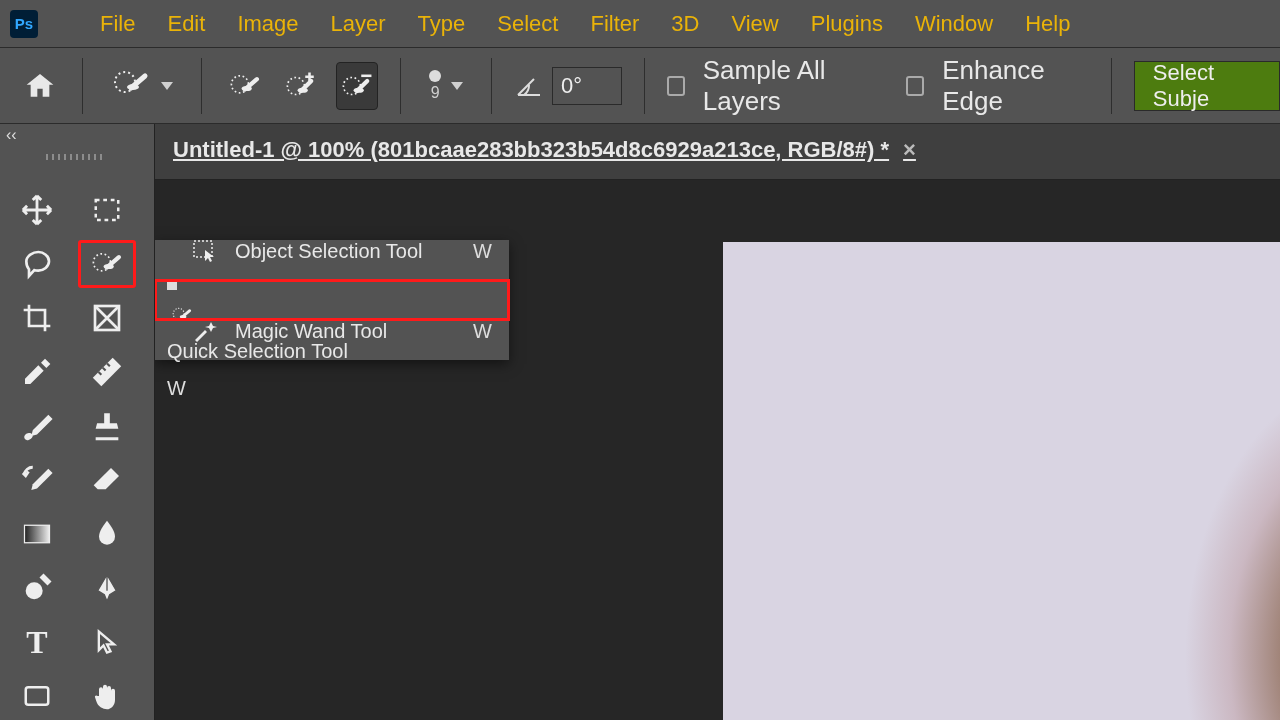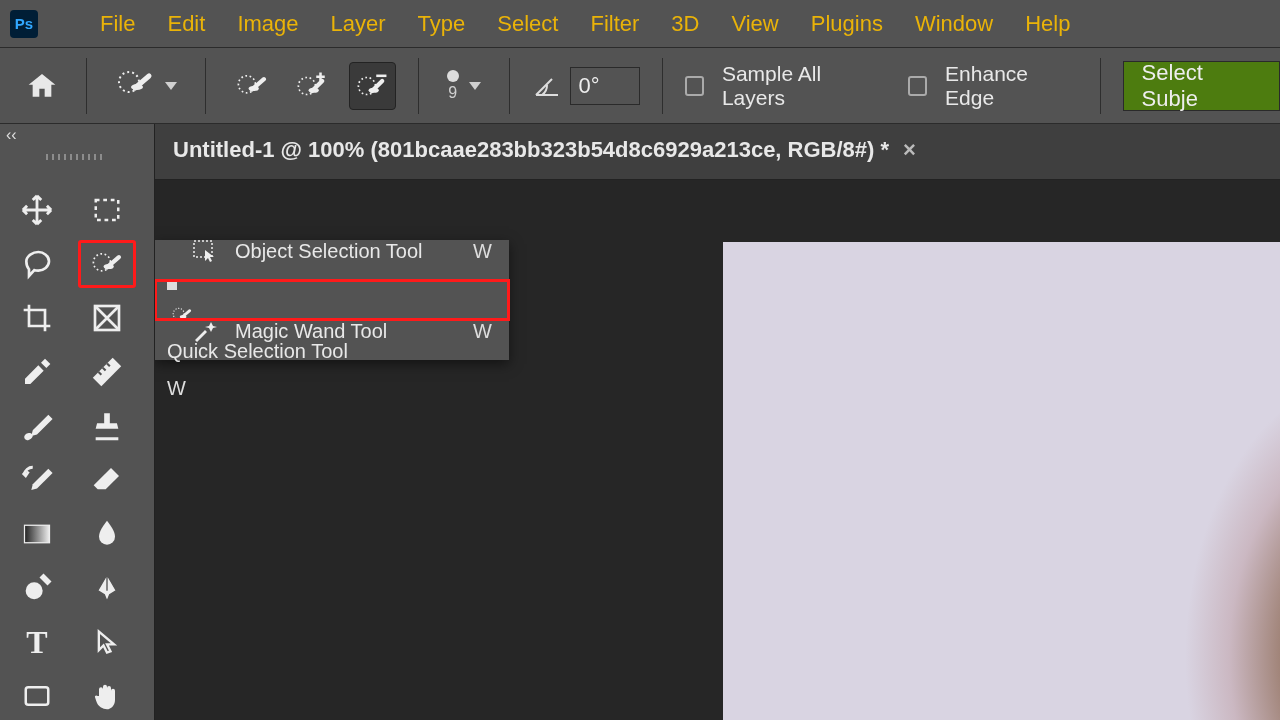--- a/index.html
+++ b/index.html
@@ -62,21 +62,21 @@
   .mode-btn.active { background:#3a3a3a; border:1px solid #232323; }
   .brush-area { display:flex; align-items:center; gap:10px; padding:0 6px; }
   .brush-dot { width:12px;height:12px;border-radius:50%;background:#dcdcdc; margin-bottom:2px; }
   .brush-num { font-size:16px; color:#d0d0d0; }
   .angle-box { display:flex; align-items:center; gap:8px; }
   .angle-input {
     width:70px; height:38px;
     background:#535353; border:1px solid #2a2a2a;
     color:#eee; font-size:22px; text-align:left; padding-left:8px;
   }
-  .chk-row { display:flex; align-items:center; gap:18px; font-size:21px; }
+  .chk-row { display:flex; align-items:center; gap:18px; font-size:26px; }
   .chk {
     width:20px; height:20px; border:2px solid #aaa; border-radius:3px;
   }
   .big-btn {
     height:50px; background:#4d7c0f; border:1px solid #2a2a2a;
     font-size:22px; color:#eee; padding:0 18px; display:flex; align-items:center;
     margin-left:auto;
   }
 
   
@@ -93,20 +93,21 @@
     background:repeating-linear-gradient(90deg,#8c8c8c 0,#8c8c8c 2px,transparent 2px,transparent 6px); }
   .tabrow {
     flex:1; background:#3f3f3f; display:flex; align-items:center;
     border-bottom:1px solid #222;
   }
   .doctab {
     height:100%; background:#3f3f3f; display:flex; align-items:center;
     padding:0 18px; font-size:22px; font-weight:bold; color:#e8e8e8;
     border-bottom:3px solid transparent;
     gap:14px;
+    text-decoration:underline;
   }
   .doc-close { color:#bbb; font-size:22px; }
 
   
   .main {
     position:relative;
     height: calc(720px - 48px - 76px - 56px);
     display:flex;
   }
   .toolbox {

